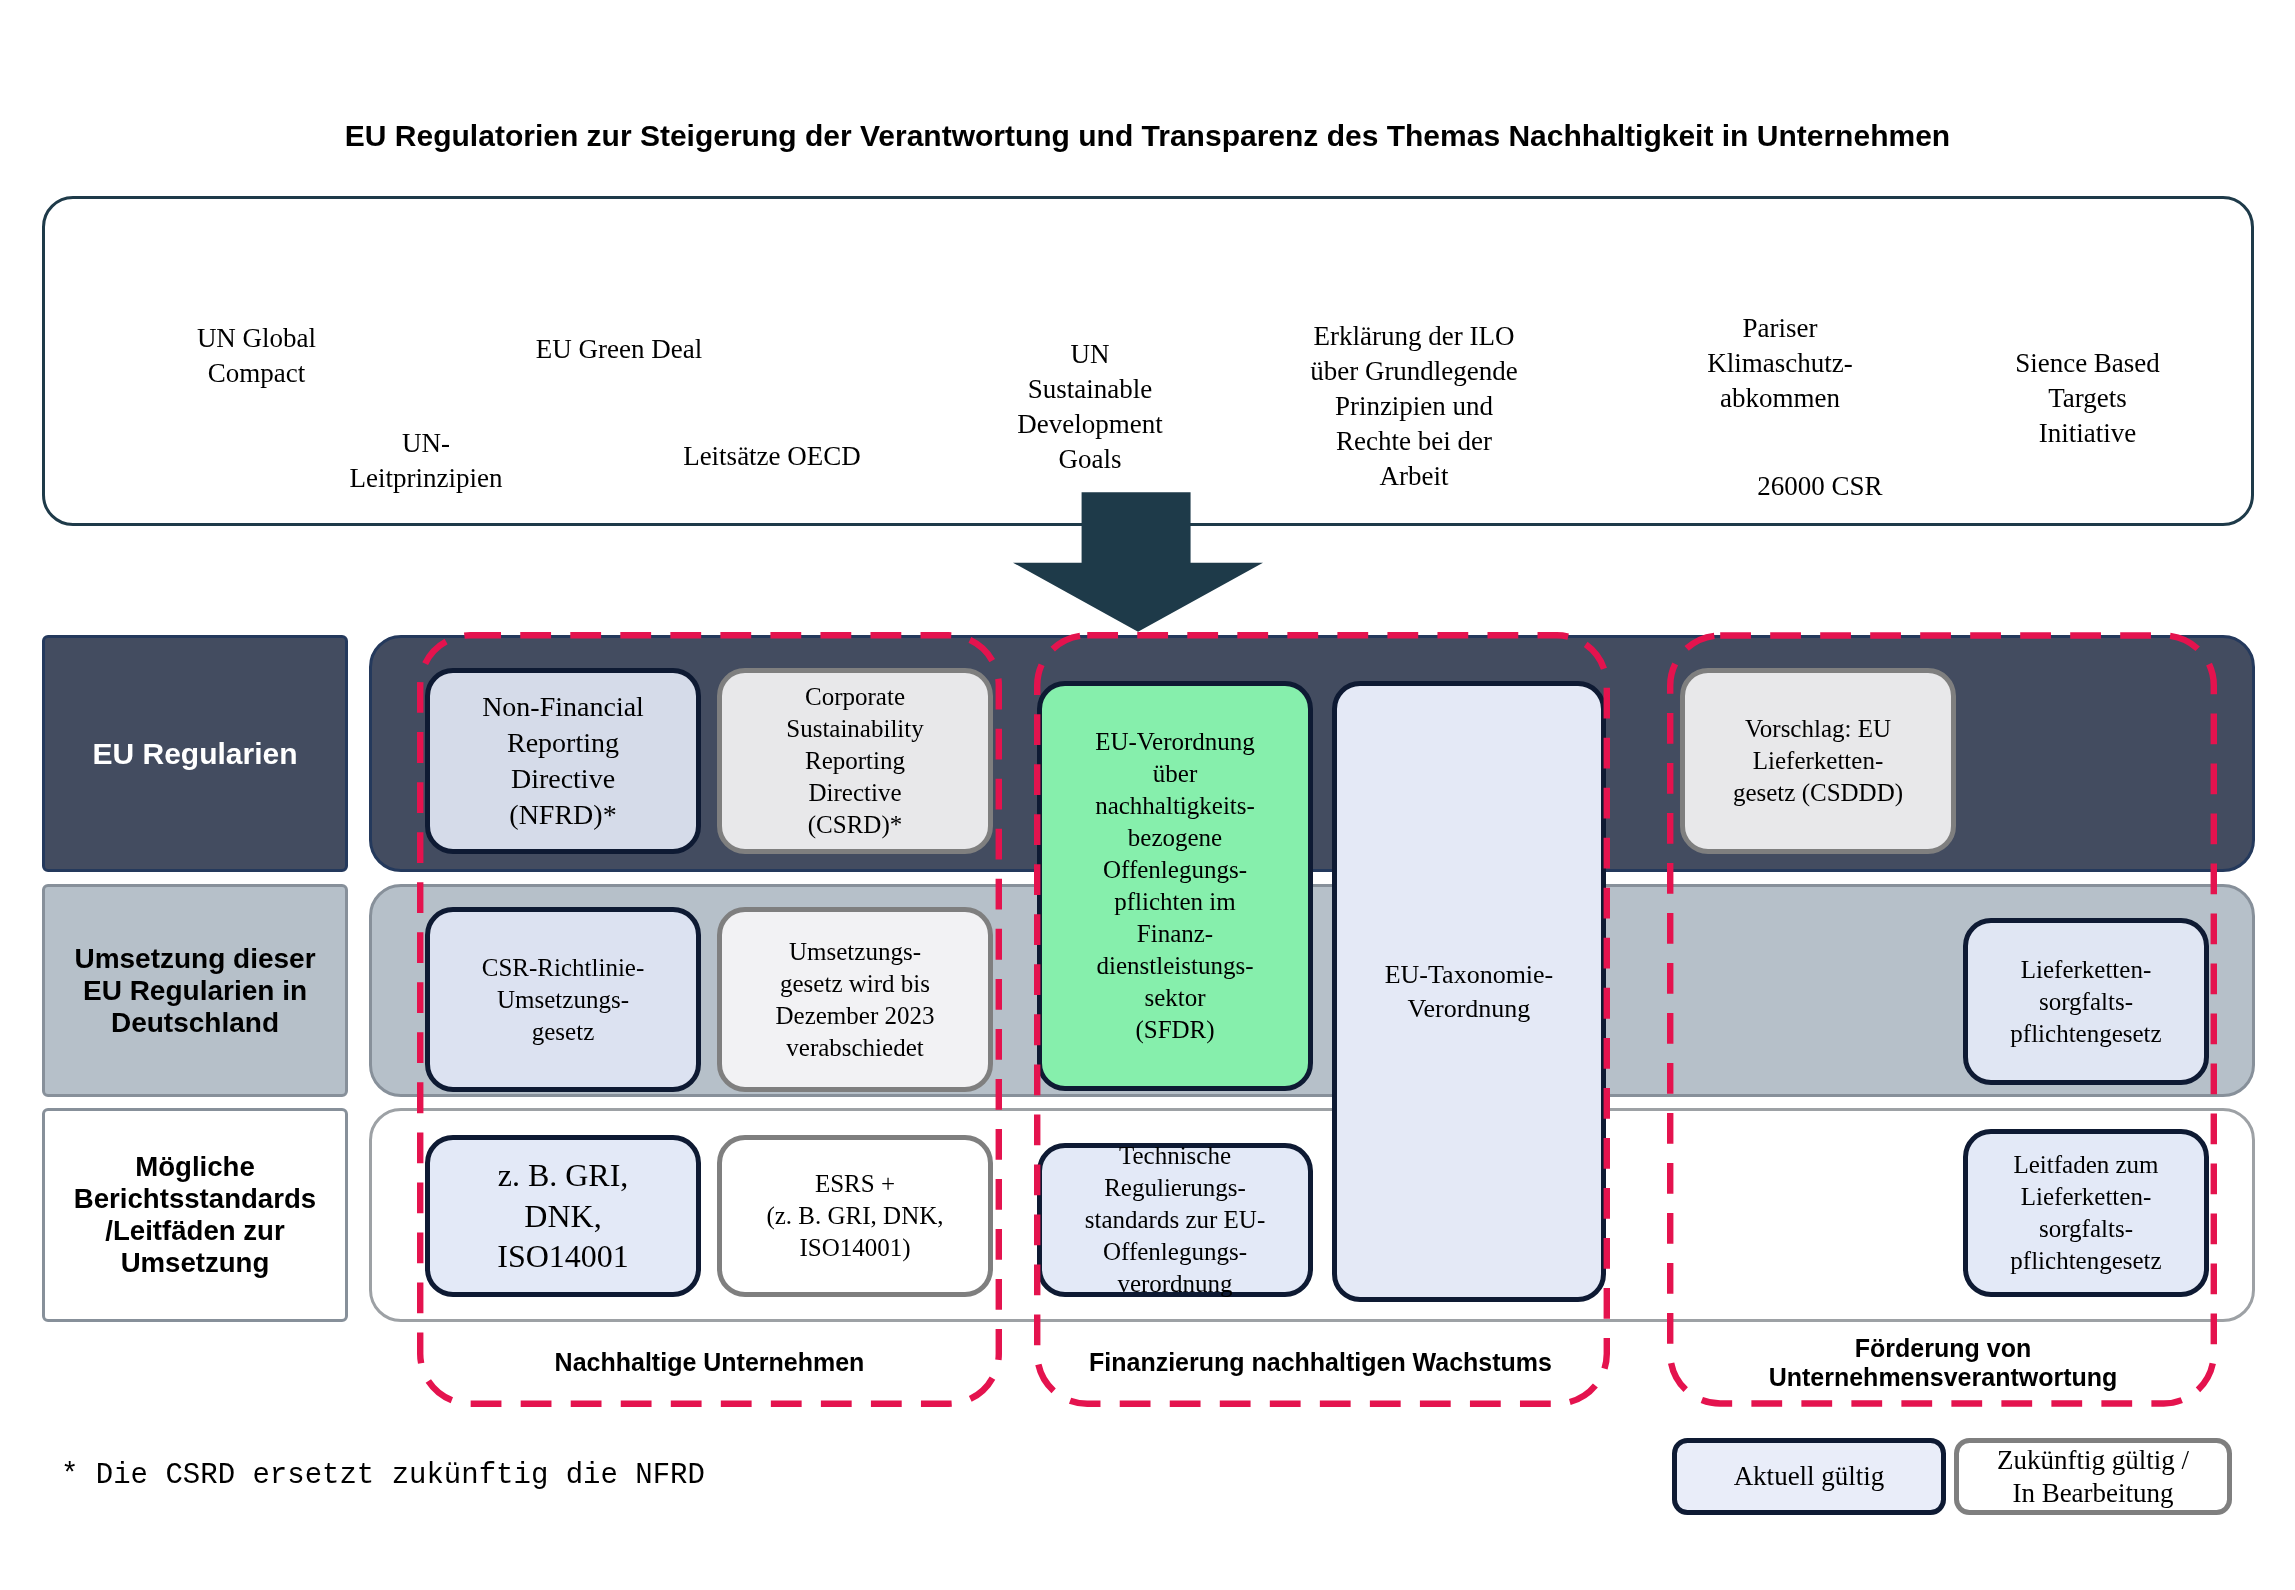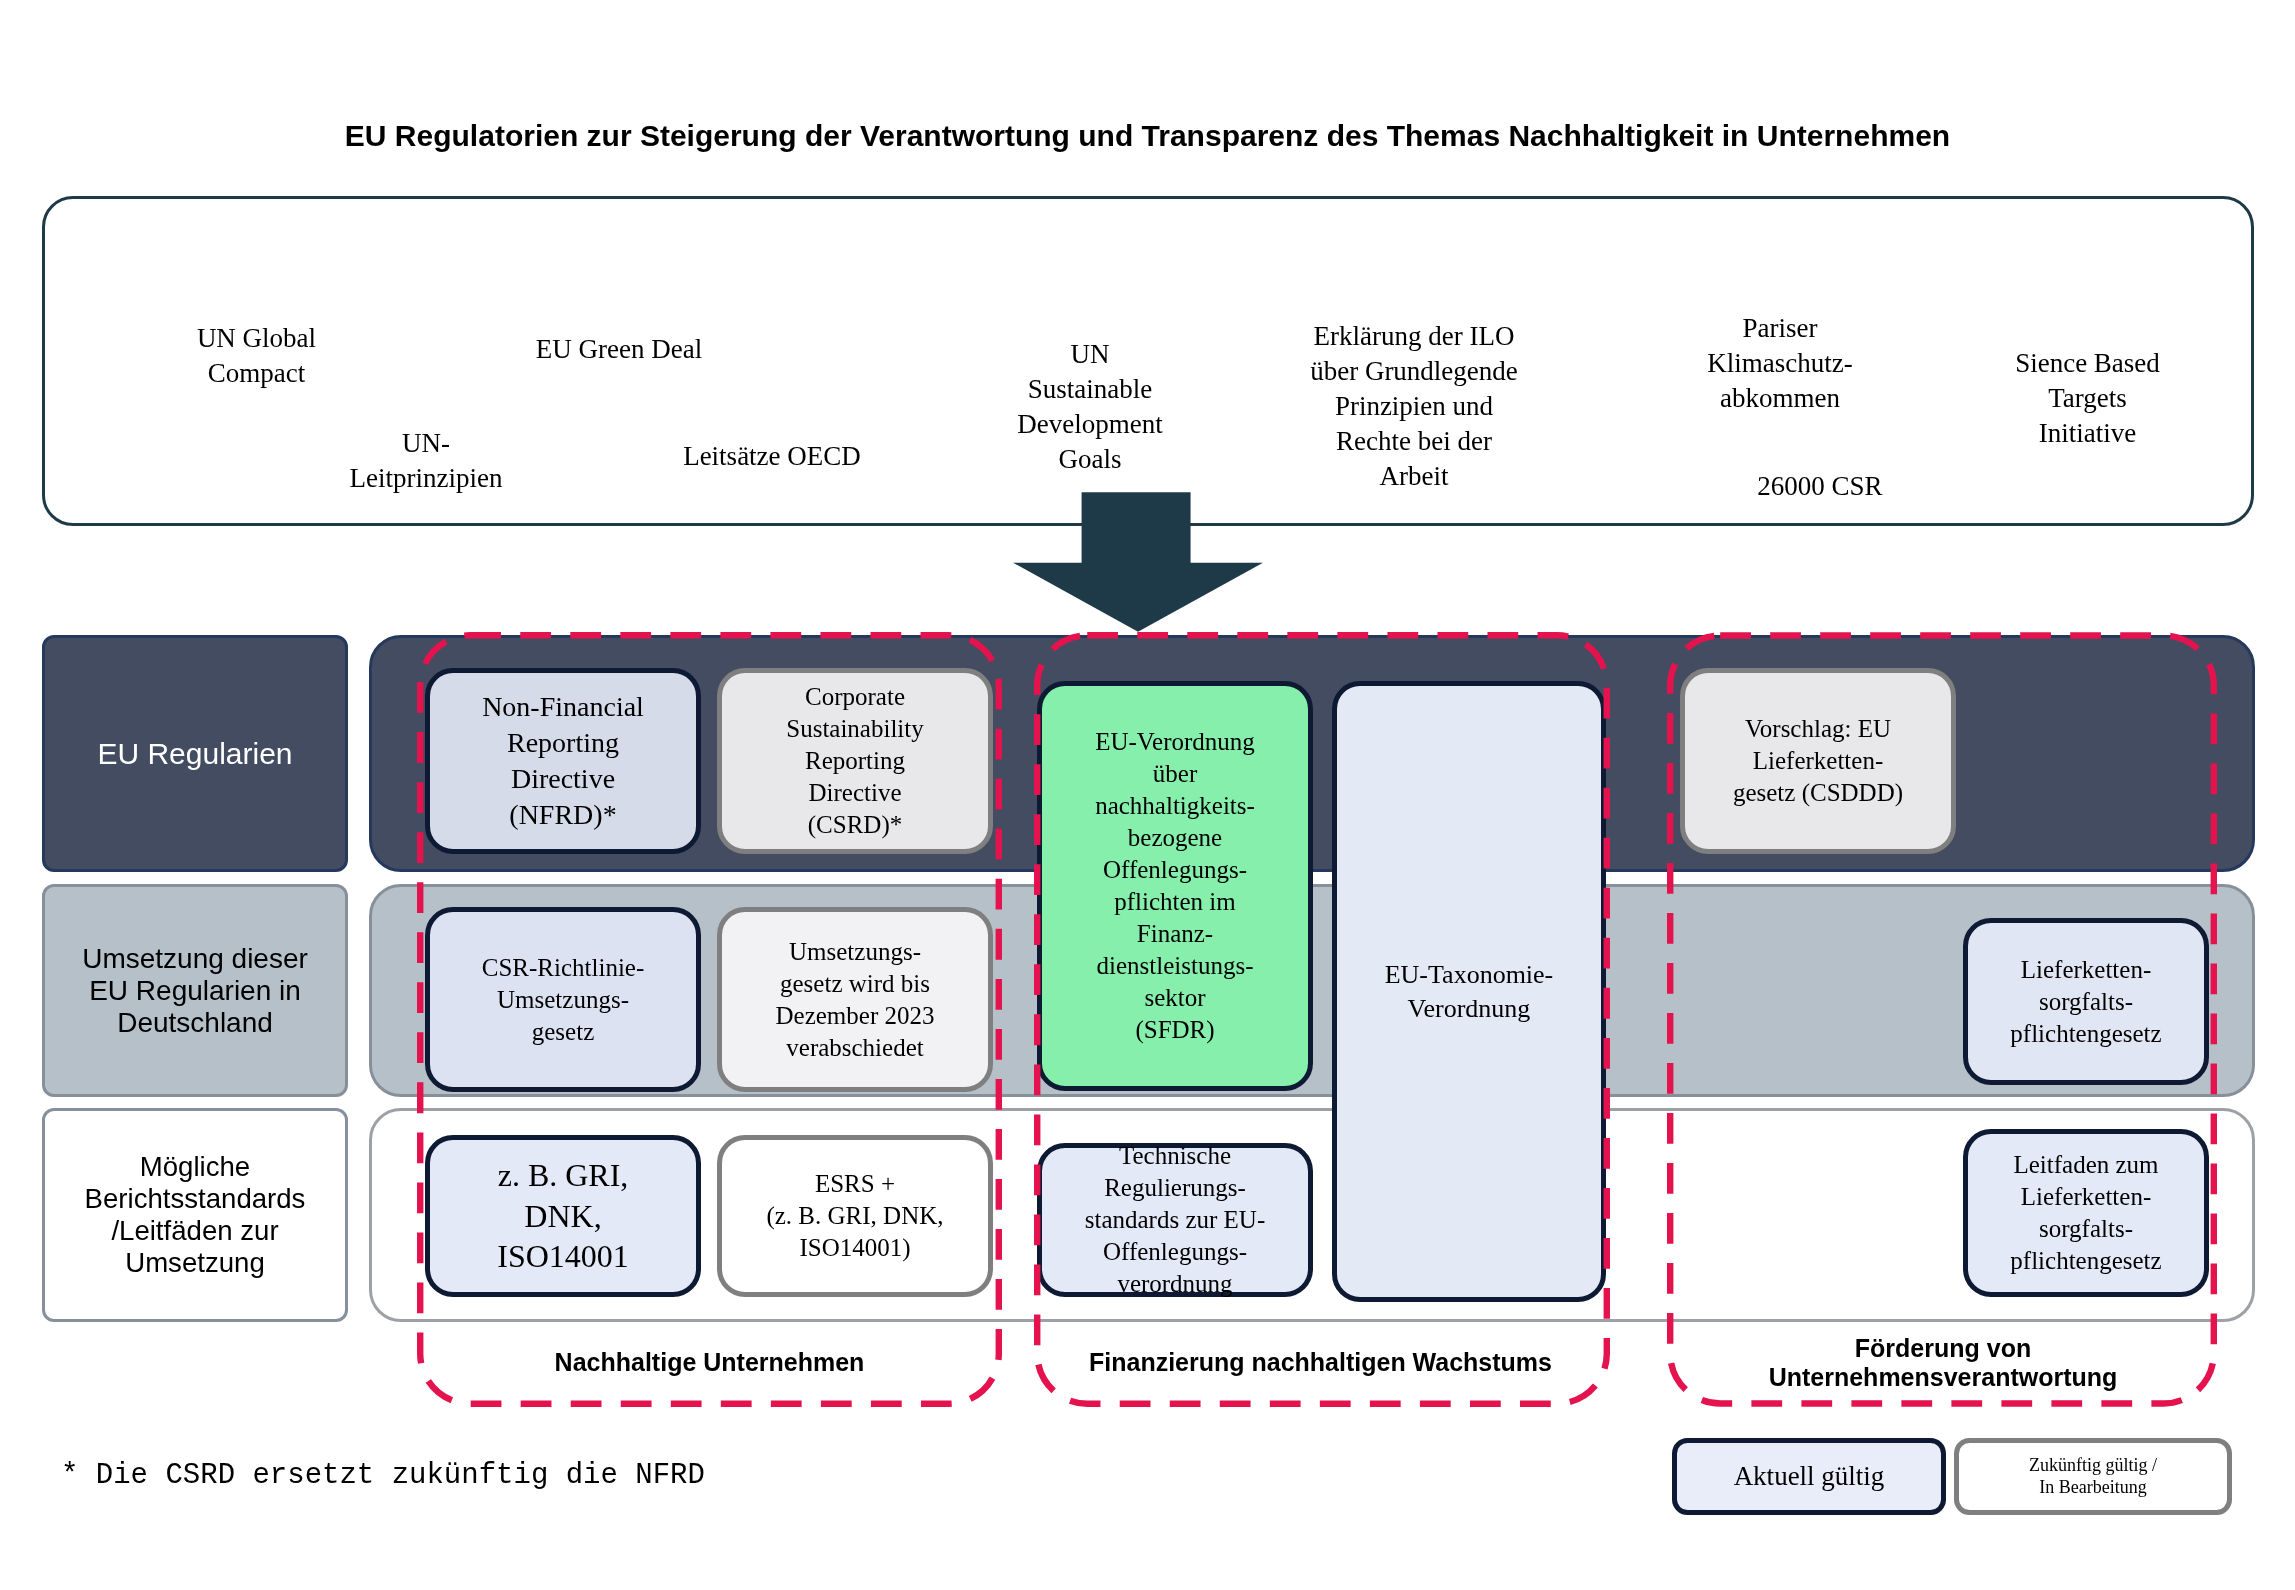--- a/index.html
+++ b/index.html
@@ -6,22 +6,22 @@
   #canvas{position:relative;width:2295px;height:1590px;background:#ffffff;overflow:hidden;
           font-family:"Liberation Sans","DejaVu Sans",sans-serif;}
   .cell{position:absolute;display:flex;align-items:center;justify-content:center;text-align:center;
         white-space:pre-line;box-sizing:border-box;
         font-family:"Liberation Serif","DejaVu Serif",serif;color:#000;line-height:1.28;}
   .band{position:absolute;box-sizing:border-box;border-radius:32px;}
   .band-dark{background:#434c60;border:3.8px solid #24395c;}
   .band-gray{background:#b6c0c9;border:3.2px solid #87909a;}
   .band-white{background:#ffffff;border:3.2px solid #9da1a5;}
   .rowlabel{position:absolute;display:flex;align-items:center;justify-content:center;text-align:center;
-            white-space:pre-line;box-sizing:border-box;border-radius:12px;
-            font-family:"Liberation Sans","DejaVu Sans",sans-serif;font-weight:normal;}
+            white-space:pre-line;box-sizing:border-box;border-radius:6px;
+            font-family:"Liberation Sans","DejaVu Sans",sans-serif;font-weight:bold;}
   .node{border-radius:28px;padding:9px 13px;}
   .node-current{background:#dce2f1;border:5.8px solid #0e1a33;}
   .node-future{background:#e8e8ea;border:5.1px solid #7f7f7f;}
   .node-future-light{background:#f2f2f4;border:5.1px solid #7f7f7f;}
   .node-future-white{background:#ffffff;border:5.1px solid #7f7f7f;}
   .gitem{position:absolute;text-align:center;white-space:pre-line;
          font-family:"Liberation Serif","DejaVu Serif",serif;font-size:27px;line-height:1.3;color:#000;}
   .grouplabel{position:absolute;display:flex;align-items:center;justify-content:center;text-align:center;
               font-family:"Liberation Sans","DejaVu Sans",sans-serif;font-weight:bold;font-size:25px;color:#000;}
   .title{position:absolute;left:0;width:2295px;text-align:center;font-weight:bold;font-size:30px;color:#000;}
@@ -144,17 +144,17 @@
     <rect x="5" y="5" width="848" height="1198" rx="78" fill="none" stroke="#e4134e" stroke-width="10" stroke-dasharray="48 30"></rect>
   </svg>
 
   <div class="grouplabel" style="left:449px;top:1340px;width:521px;height:45px;">Nachhaltige Unternehmen</div>
   <div class="grouplabel" style="left:1064px;top:1340px;width:513px;height:45px;">Finanzierung nachhaltigen Wachstums</div>
   <div class="grouplabel" style="left:1680px;top:1340px;width:526px;height:45px;">Förderung von Unternehmensverantwortung</div>
 
   <div class="footnote" style="left:61px;top:1459px;">* Die CSRD ersetzt zukünftig die NFRD</div>
 
   <div class="legendbox" style="left:1672px;top:1438px;width:274px;height:77px;background:#e9edf9;border:5.8px solid #0e1a33;">Aktuell gültig</div>
-  <div class="legendbox" style="left:1954px;top:1438px;width:278px;height:77px;background:#ffffff;border:5.1px solid #7f7f7f;font-size:18px;">Zukünftig gültig /
+  <div class="legendbox" style="left:1954px;top:1438px;width:278px;height:77px;background:#ffffff;border:5.1px solid #7f7f7f;font-size:27px;">Zukünftig gültig /
 In Bearbeitung</div>
 
 </div>
 
 
 </body></html>

